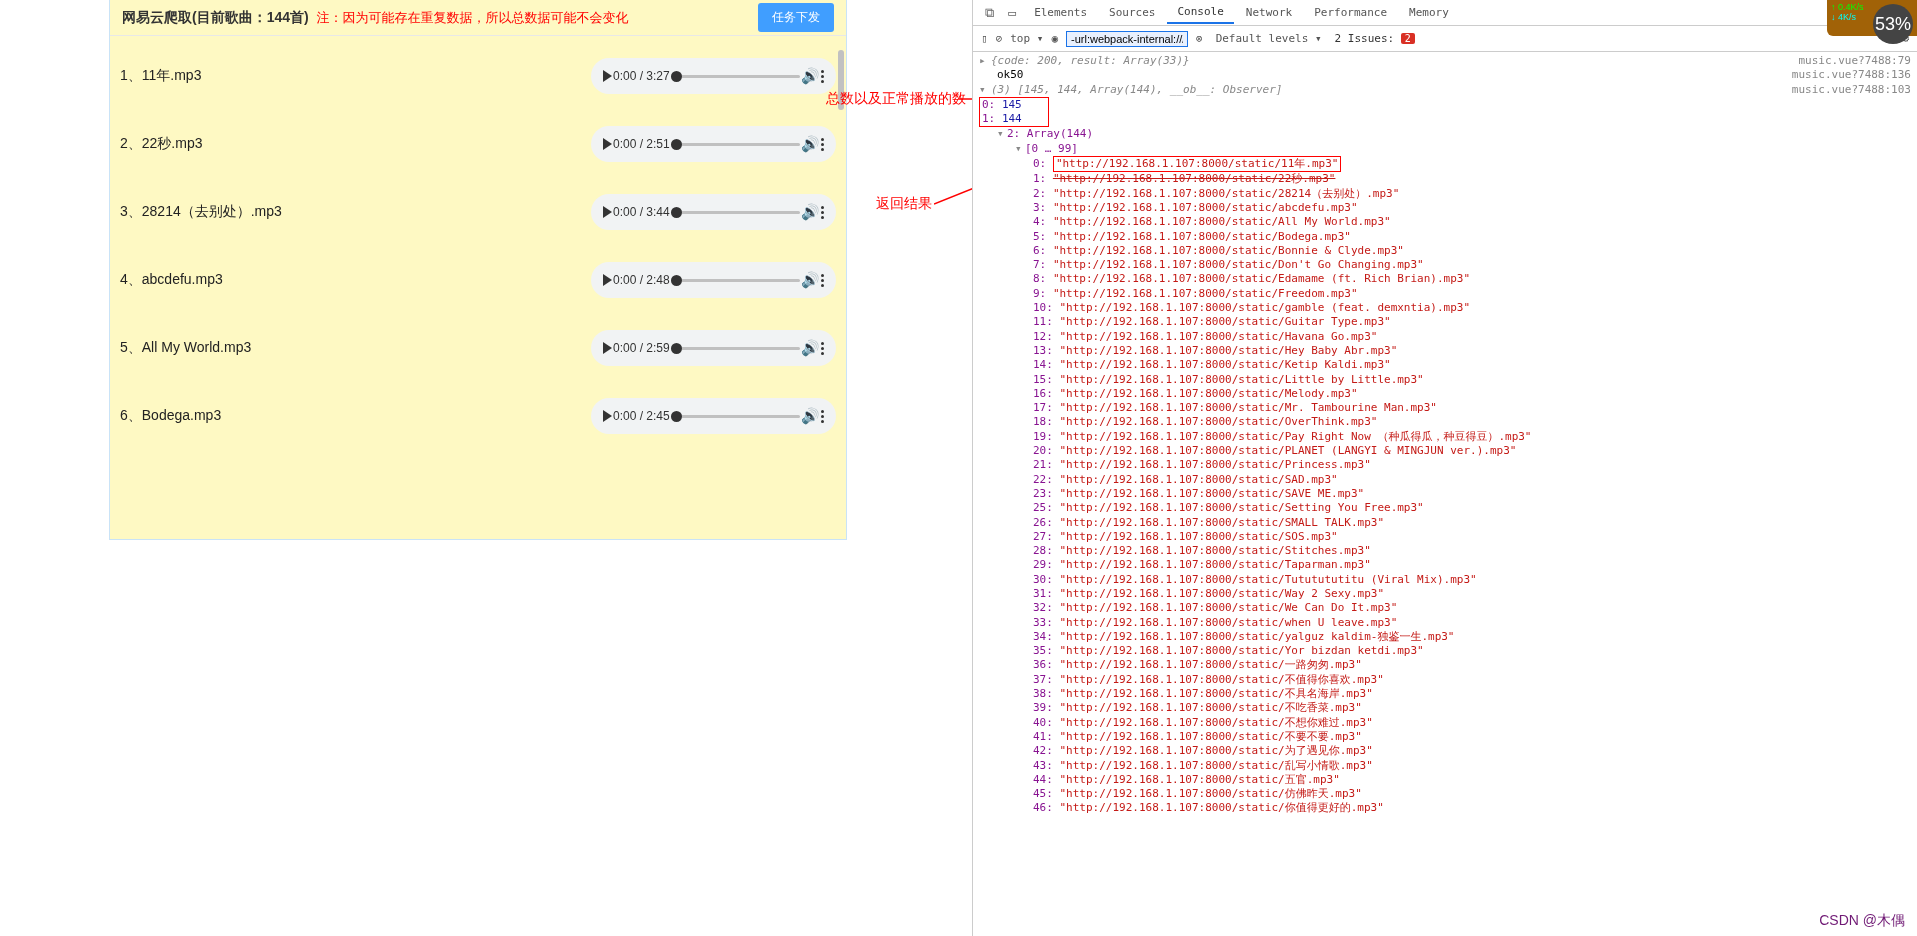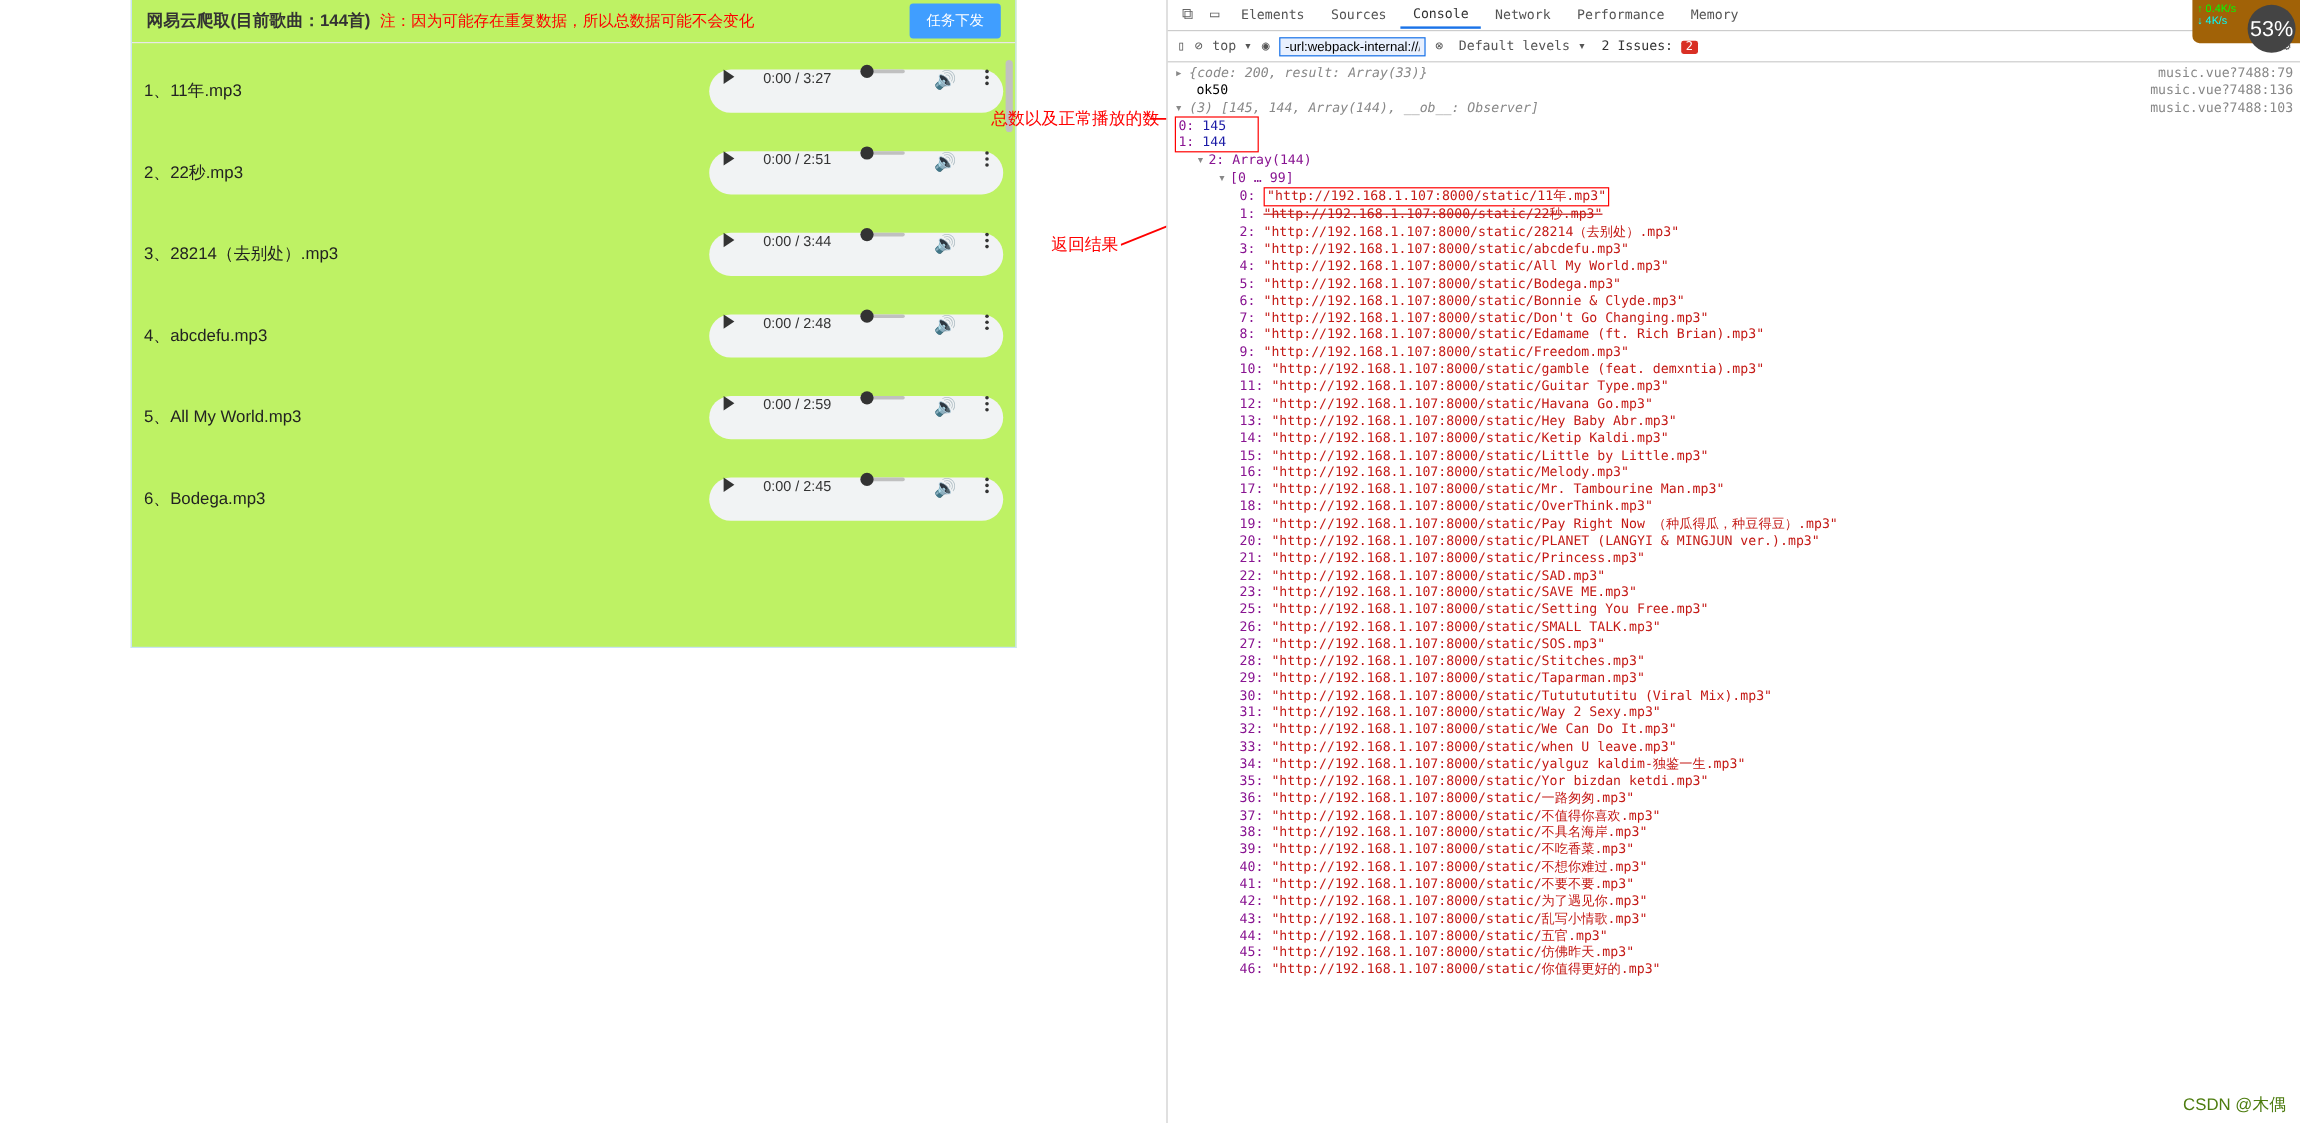--- a/index.html
+++ b/index.html
@@ -1,26 +1,26 @@
 <!DOCTYPE html>
 <html><head>
 <meta charset="utf-8">
 <style>
 * { box-sizing: border-box; margin: 0; padding: 0; }
 body { font-family: Arial, "Microsoft YaHei", sans-serif; font-size: 13px; background: #fff; width: 1917px; height: 936px; overflow: hidden; position: relative; }
-.left-panel { position: absolute; left: 109px; top: 0; width: 738px; height: 540px; border: 1px solid #c9e3f7; border-top: none; background: #bef264; }
+.left-panel { position: absolute; left: 109px; top: 0; width: 738px; height: 540px; border: 1px solid #c9e3f7; border-top: none; background: #fef9c3; }
 .header-bar { height: 36px; border-bottom: 1px solid #e8e8e8; display: flex; align-items: center; padding: 0 12px; justify-content: space-between; }
 .header-title { font-size: 14px; color: #333; font-weight: bold; }
 .header-count { color: #333; }
 .header-note { color: #ff0000; font-size: 13px; margin-left: 4px; font-weight: normal; }
 .blue-btn { background: #409eff; color: #fff; border: none; padding: 6px 14px; border-radius: 3px; font-size: 12px; cursor: pointer; }
 .song-list { padding: 0 6px; height: 500px; overflow-y: auto; }
 .song-row { display: flex; align-items: center; justify-content: space-between; padding: 22px 4px 10px 4px; }
 .song-label { font-size: 14px; color: #222; }
-.audio-ctrl { width: 245px; height: 36px; background: #f1f3f4; border-radius: 20px; display: flex; padding: 0 12px; gap: 24px; }
+.audio-ctrl { width: 245px; height: 36px; background: #f1f3f4; border-radius: 20px; display: flex; align-items: center; padding: 0 12px; gap: 1px; }
 .play-icon { width: 0; height: 0; border-left: 9px solid #333; border-top: 6px solid transparent; border-bottom: 6px solid transparent; }
 .time-txt { font-size: 12px; color: #333; }
 .progress-bar { flex: 1; height: 3px; background: #c0c0c0; border-radius: 2px; position: relative; }
 .progress-bar::before { content:''; position:absolute; left:0; top:-4px; width:11px; height:11px; background:#333; border-radius:50%; }
 .vol-icon { font-size: 15px; color: #333; }
 .menu-dots { display: flex; flex-direction: column; gap: 2px; }
 .menu-dots span { width: 3px; height: 3px; background: #333; border-radius: 50%; }
 .scrollbar-stub { position:absolute; right:2px; top:50px; width:6px; height:60px; background:#c1c1c1; border-radius:3px; }
 
 .annotation { position: absolute; color: #ff0000; font-size: 14px; }
@@ -49,21 +49,21 @@
 .obj-gray { color:#888; font-style:italic; }
 .obj-key { color:#881391; }
 .obj-num { color:#1a1aa6; }
 .obj-str { color:#c41a16; }
 .indent1 { padding-left: 18px; }
 .indent2 { padding-left: 36px; }
 .indent3 { padding-left: 54px; }
 .red-box { border:1px solid #ff0000; display:inline-block; padding:0 2px; }
 .speed-widget { position:absolute; right:0; top:0; width:90px; height:36px; background:#a16207; color:#0f0; font-size:9px; padding:2px 4px; border-radius:0 0 0 6px; }
 .speed-pct { position:absolute; right:4px; top:4px; color:#fff; font-size:18px; background:#444; width:40px; height:40px; border-radius:50%; display:flex; align-items:center; justify-content:center; }
-.watermark { position:absolute; right:12px; bottom:6px; color:#4d7c0f; font-size:14px; }
+.watermark { position:absolute; right:12px; bottom:6px; color:#701a75; font-size:14px; }
 </style>
 </head>
 <body>
 
 <div class="left-panel">
   <div class="header-bar">
     <div class="header-title">
       <span>网易云爬取(目前歌曲：</span><span class="header-count">144</span><span>首)</span>
       <span class="header-note">注：因为可能存在重复数据，所以总数据可能不会变化</span>
     </div>

